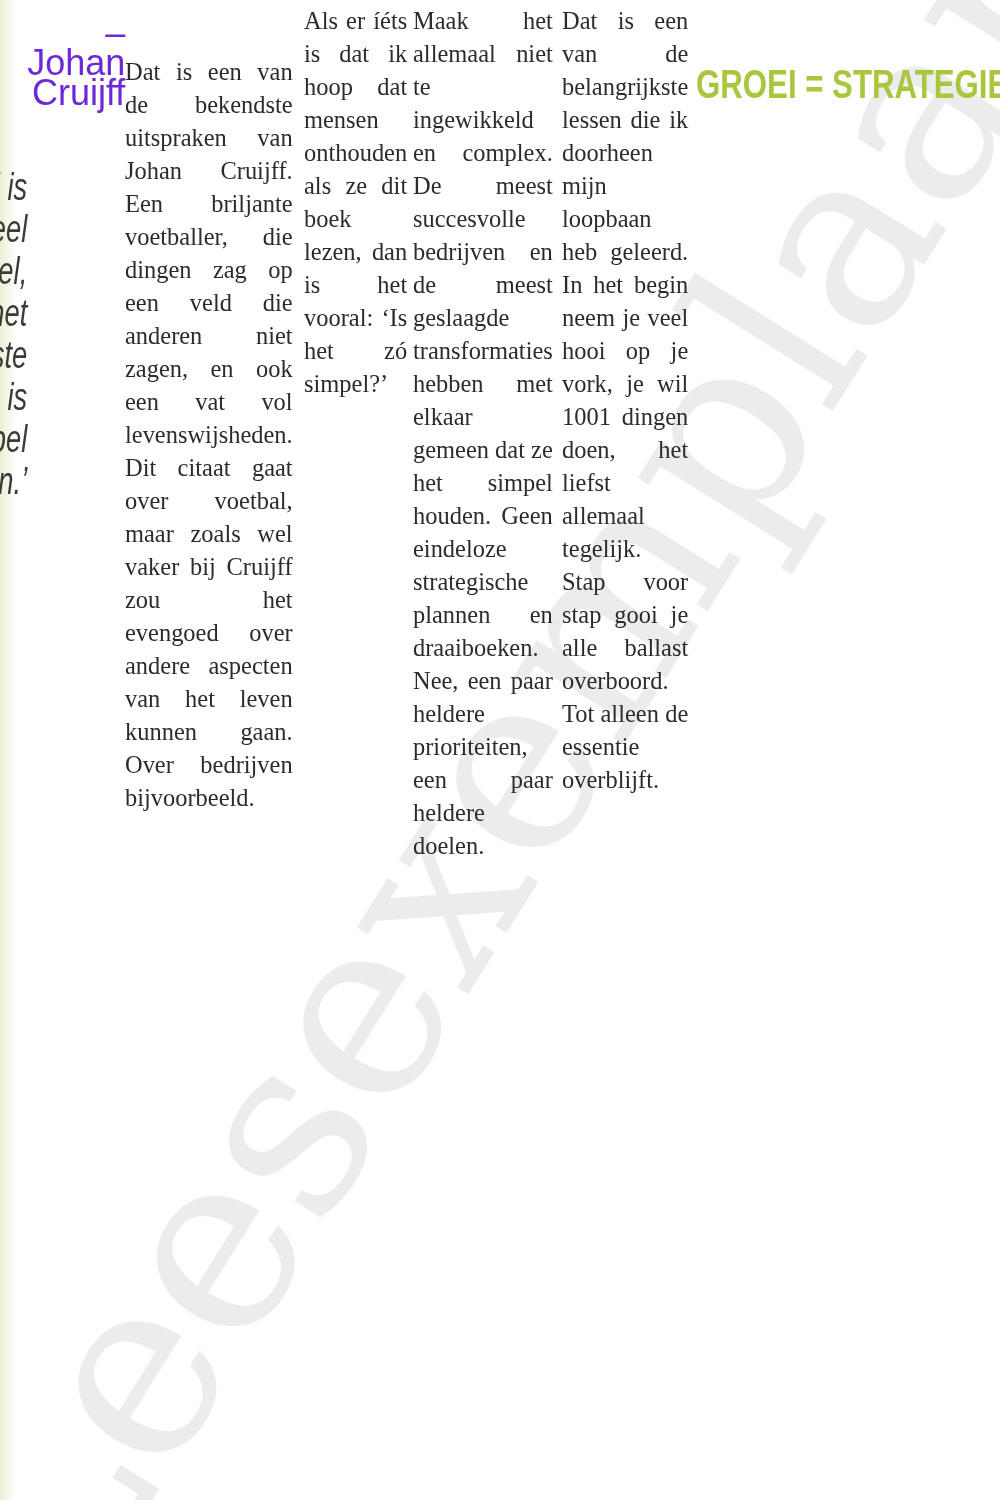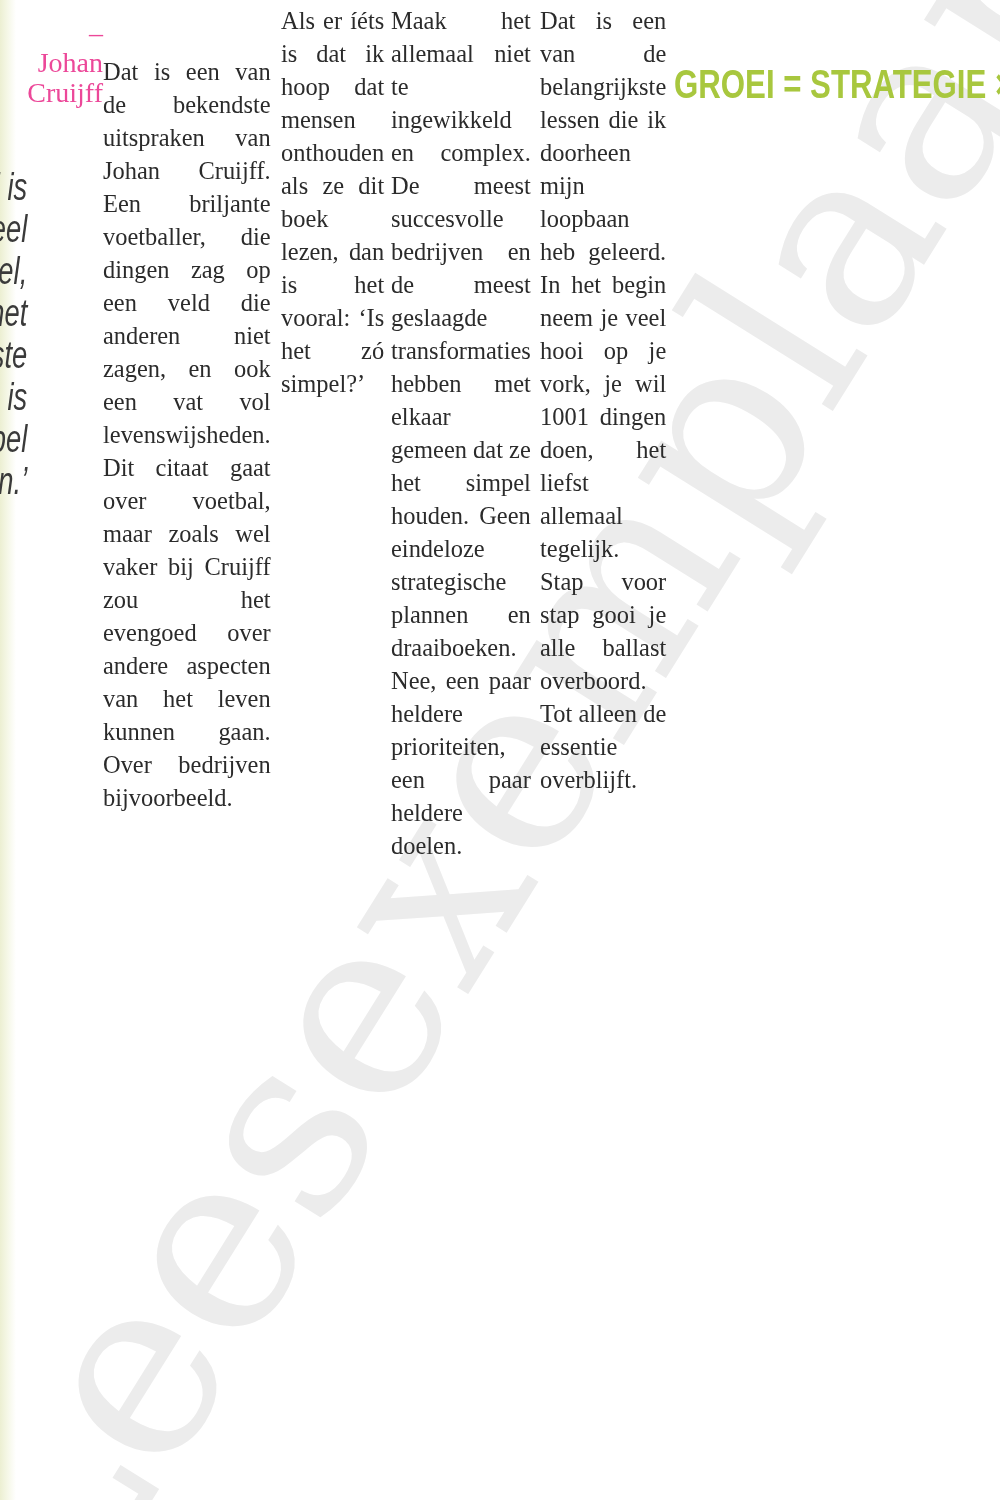--- a/index.html
+++ b/index.html
@@ -62,24 +62,24 @@
   .quote-rule {
     margin-top: 22px;
     margin-left: auto;
     width: 106px;
     height: 7px;
     background: #b2cb4b;
   }
   .attribution {
     margin-top: 14px;
     text-align: right;
-    font-family: Liberation Serif, serif;
-    font-size: 28px;
+    font-family: Liberation Sans, sans-serif;
+    font-size: 36px;
     line-height: 30px;
-    color: #ec4899;
+    color: #6d28d9;
   }
   .body-par {
     width: 833px;
     font-size: 26px;
     line-height: 33px;
     text-align: justify;
     color: #2b2b2b;
     transform: scaleX(0.94);
     transform-origin: left top;
     margin-bottom: 40px;

